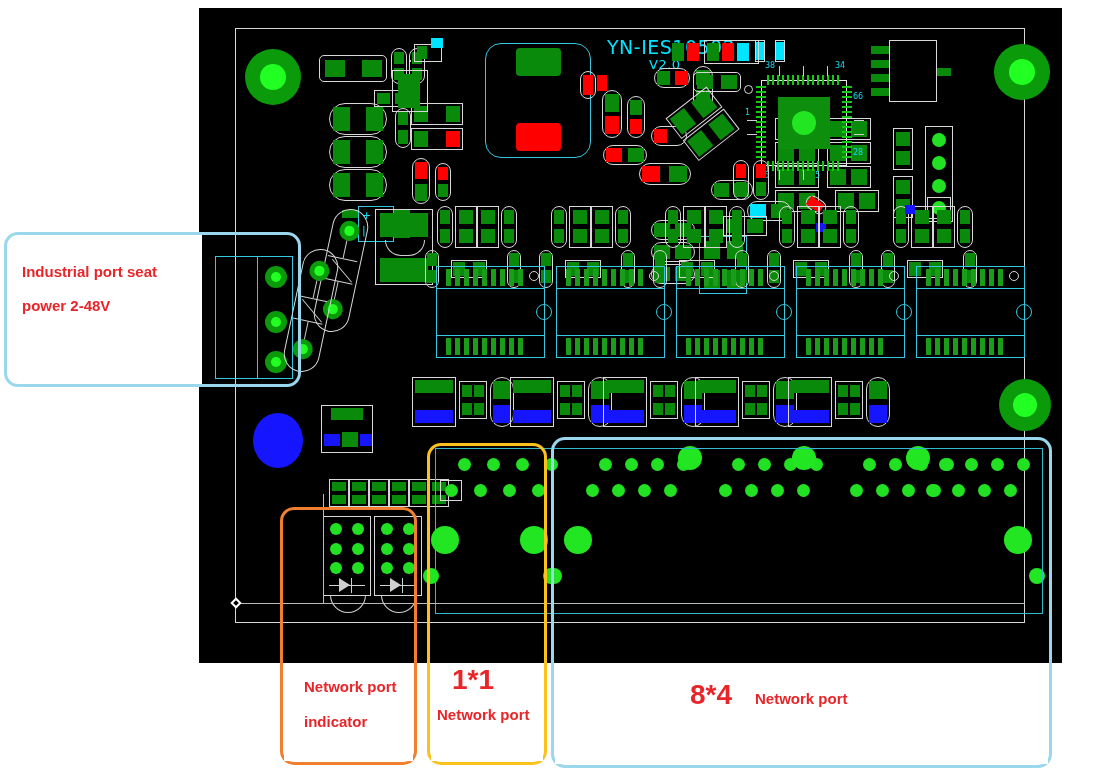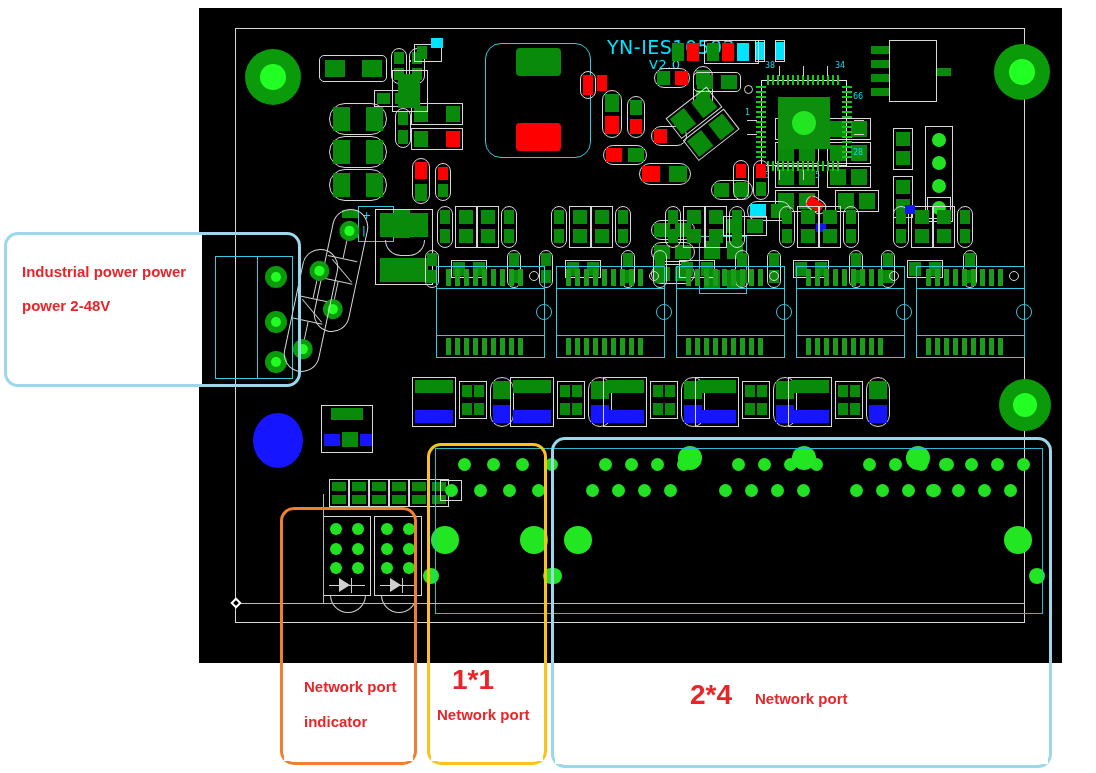--- a/index.html
+++ b/index.html
@@ -675,31 +675,31 @@
     <div class="wline" style="left:36px;top:595px;width:790px;height:1px;background:#b9b9b9;"></div>
     <div class="wline" style="left:124px;top:486px;width:1px;height:110px;background:#b9b9b9;"></div>
     <div style="position:absolute;left:30px;top:588px;width:14px;height:14px;">
       <div style="position:absolute;left:3px;top:3px;width:8px;height:8px;background:#ffffff;transform:rotate(45deg);"></div>
       <div style="position:absolute;left:5px;top:5px;width:4px;height:4px;background:#000;transform:rotate(45deg);"></div>
     </div>
   </div>
 
   <div class="cal-fill" style="left:4px;top:234px;width:198px;height:152px;"></div>
   <div class="callout blue" style="left:4px;top:232px;width:297px;height:155px;"></div>
-  <div class="note l1" style="left:22px;top:263px;">Industrial power power</div>
+  <div class="note l1" style="left:22px;top:263px;">Industrial port seat</div>
   <div class="note l1" style="left:22px;top:297px;">power 2-48V</div>
 
   <div class="callout orange" style="left:280px;top:507px;width:137px;height:258px;"></div>
   <div class="cal-fill" style="left:284px;top:664px;width:129px;height:97px;"></div>
   <div class="note mid" style="left:304px;top:678px;">Network port</div>
   <div class="note mid" style="left:304px;top:713px;">indicator</div>
 
   <div class="callout amber" style="left:427px;top:443px;width:120px;height:322px;"></div>
   <div class="cal-fill" style="left:431px;top:664px;width:112px;height:97px;"></div>
   <div class="note big" style="left:452px;top:664px;">1*1</div>
   <div class="note mid" style="left:437px;top:706px;">Network port</div>
 
   <div class="callout blue" style="left:551px;top:437px;width:501px;height:331px;"></div>
   <div class="cal-fill" style="left:555px;top:664px;width:493px;height:100px;"></div>
-  <div class="note big" style="left:690px;top:679px;">2*4</div>
+  <div class="note big" style="left:690px;top:679px;">8*4</div>
   <div class="note mid" style="left:755px;top:690px;">Network port</div>
 
 </div>
 
 </body></html>

